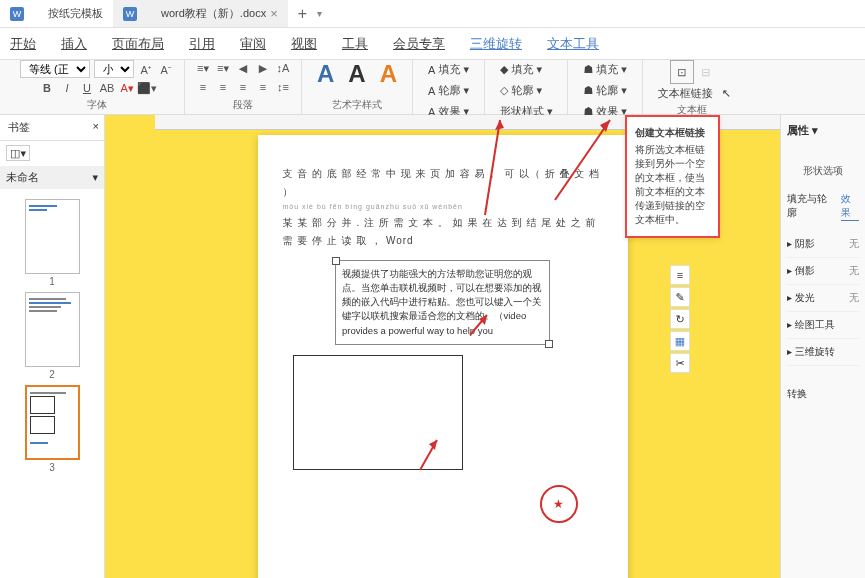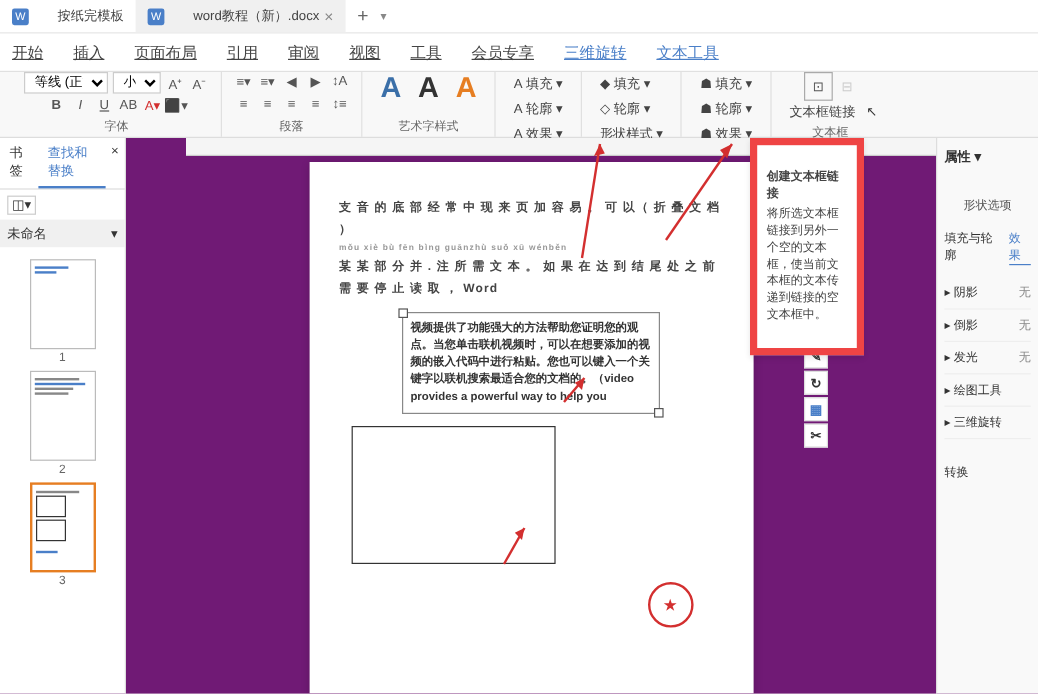--- a/index.html
+++ b/index.html
@@ -20,21 +20,21 @@
 .ribbon-row { display: flex; align-items: center; gap: 4px; }
 .ribbon-label { font-size: 10px; color: #666; padding-bottom: 2px; }
 .font-select { border: 1px solid #ccc; padding: 1px 4px; font-size: 11px; background: #fff; }
 .ribbon-icon { width: 16px; height: 16px; display: inline-flex; align-items: center; justify-content: center; color: #555; }
 .big-a { font-size: 24px; font-weight: bold; padding: 0 5px; }
 .big-a.blue { color: #3b6fa8; }
 .big-a.black { color: #333; }
 .big-a.orange { color: #e67e22; }
 .ribbon-btn { display: flex; align-items: center; gap: 3px; font-size: 11px; color: #444; padding: 2px 5px; cursor: pointer; }
 
-.tooltip { position: absolute; top: 55px; right: 145px; background: #fff; border: 6px solid #ef4444; padding: 20px 8px; width: 95px; font-size: 10px; color: #444; z-index: 100; box-shadow: 0 2px 5px rgba(0,0,0,0.1); line-height: 1.4; margin-left: 32px; }
+.tooltip { position: absolute; top: 55px; right: 145px; background: #fff; border: 2px solid #ef4444; padding: 9px 8px; width: 95px; font-size: 10px; color: #444; z-index: 100; box-shadow: 0 2px 5px rgba(0,0,0,0.1); line-height: 1.4; margin-left: 32px; }
 .tooltip-title { font-weight: bold; margin-bottom: 3px; }
 
 .workspace { display: flex; height: calc(578px - 115px); }
 
 .left-panel { width: 105px; background: #fff; border-right: 1px solid #ddd; display: flex; flex-direction: column; }
 .left-tabs { display: flex; border-bottom: 1px solid #ddd; font-size: 11px; }
 .left-tab { padding: 5px 8px; cursor: pointer; }
 .left-tab.active { border-bottom: 2px solid #4a7fc8; color: #4a7fc8; }
 .left-close { margin-left: auto; padding: 5px; cursor: pointer; }
 .left-section { padding: 6px; }
@@ -42,21 +42,21 @@
 
 .thumb-list { flex: 1; overflow-y: auto; padding: 5px; }
 .thumb { width: 55px; height: 75px; background: #fff; border: 1px solid #bbb; margin: 5px auto 2px; position: relative; }
 .thumb.selected { border: 2px solid #e67e22; }
 .thumb-label { text-align: center; font-size: 10px; color: #666; }
 .thumb-content { position: absolute; inset: 3px; }
 .thumb-line { height: 2px; background: #888; margin: 2px 0; }
 .thumb-line.blue { background: #4a7fc8; }
 .thumb-box { border: 1px solid #333; width: 25px; height: 18px; margin: 2px 0; }
 
-.canvas-area { flex: 1; background: #701a75; position: relative; overflow: hidden; font-weight: bold; }
+.canvas-area { flex: 1; background: #fde047; position: relative; overflow: hidden; }
 .ruler-h { position: absolute; top: 0; left: 50px; right: 0; height: 15px; background: #f5f5f5; border-bottom: 1px solid #ccc; font-size: 8px; }
 .page { position: absolute; top: 20px; left: 50%; transform: translateX(-50%); width: 370px; height: 520px; background: #fff; box-shadow: 0 2px 8px rgba(0,0,0,0.2); padding: 30px 25px; }
 .doc-text { font-size: 10px; color: #444; line-height: 1.8; letter-spacing: 1px; }
 .doc-text .highlight { background: #fff3cd; }
 .textbox { border: 1px solid #333; margin: 10px auto; position: relative; }
 .textbox.selected { border: 1px solid #888; }
 .textbox.selected::before, .textbox.selected::after { content: ''; position: absolute; width: 6px; height: 6px; background: #fff; border: 1px solid #555; }
 .textbox.selected::before { top: -4px; left: -4px; }
 .textbox.selected::after { bottom: -4px; right: -4px; }
 .textbox1 { width: 215px; padding: 6px; font-size: 9.5px; line-height: 1.5; }
@@ -201,21 +201,20 @@
     <div class="tooltip-title">创建文本框链接</div>
     <div>将所选文本框链接到另外一个空的文本框，使当前文本框的文本传递到链接的空文本框中。</div>
   </div>
 </div>
 
 <div class="workspace">
 
   <div class="left-panel">
     <div class="left-tabs">
       <span class="left-tab">书签</span>
-      <span class="left-tab active">查找和替换</span>
       <span class="left-close">×</span>
     </div>
     <div class="left-section">
       <span style="border:1px solid #ccc;padding:1px 3px;">◫▾</span>
     </div>
     <div class="section-header">
       <span>未命名</span>
       <span>▾</span>
     </div>
     <div class="thumb-list">

